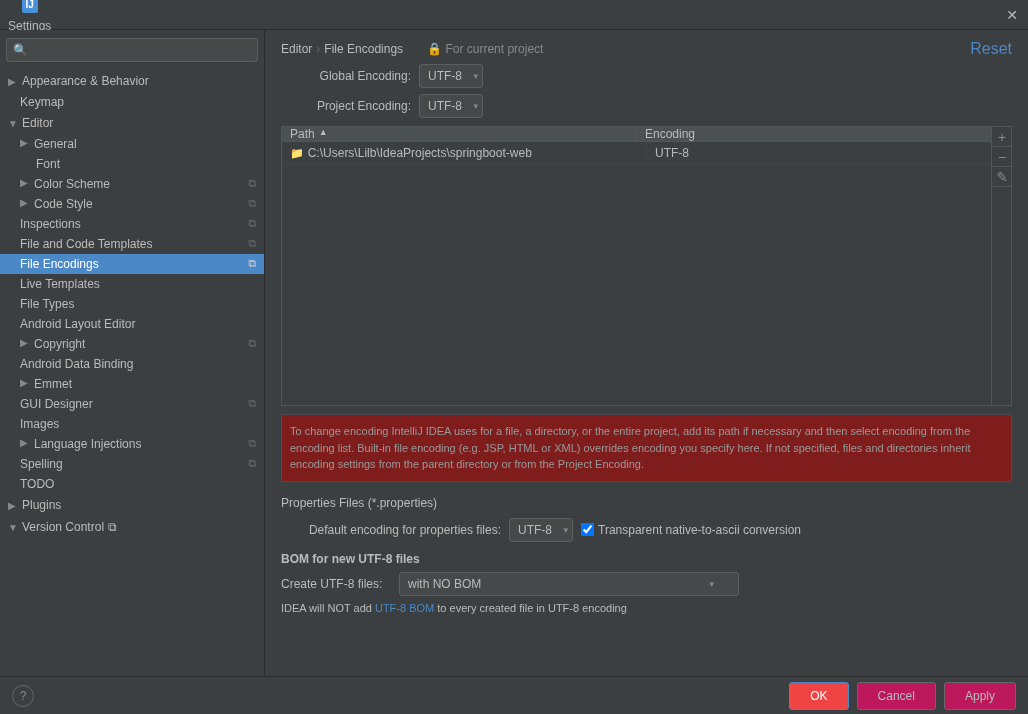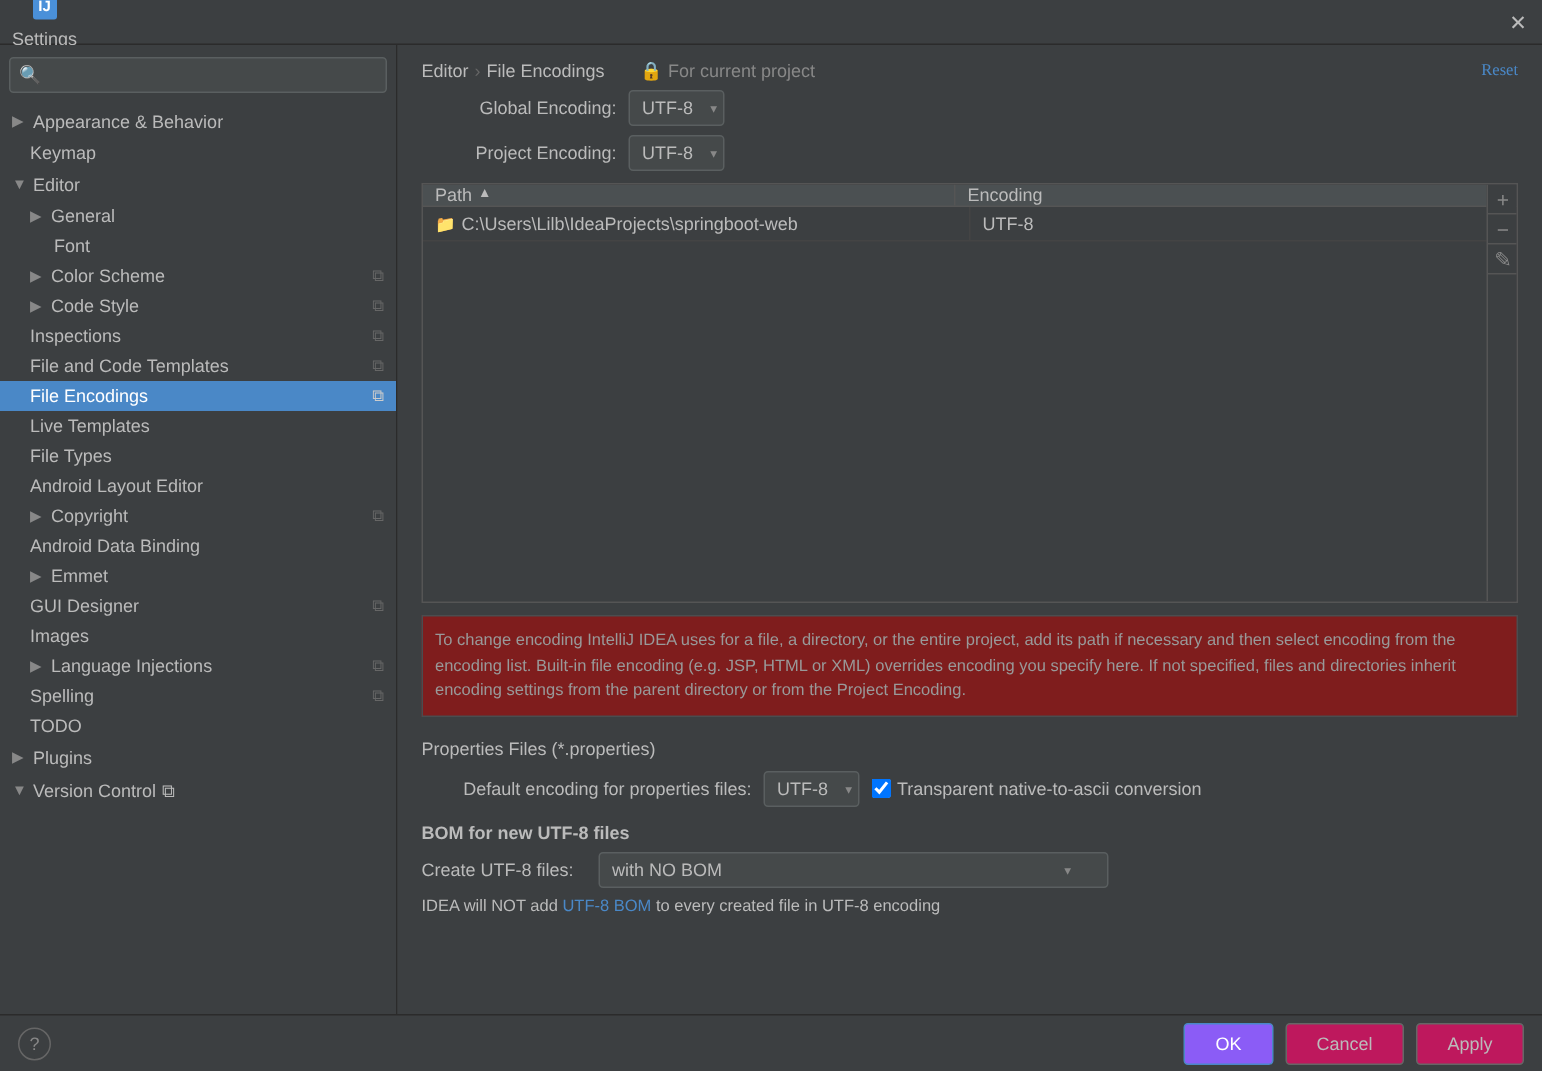--- a/index.html
+++ b/index.html
@@ -90,21 +90,20 @@
       outline: none;
       color: #bbbbbb;
       font-size: 12px;
       width: 100%;
     }
 
     .sidebar-item {
       padding: 3px 8px 3px 16px;
       cursor: pointer;
       display: flex;
-      align-items: center;
       gap: 4px;
       color: #bbbbbb;
       font-size: 12px;
       user-select: none;
       position: relative;
     }
     .sidebar-item.active {
       background: #4a88c7;
       color: #ffffff;
     }
@@ -162,25 +161,24 @@
     .breadcrumb .sep { color: #666; }
     .breadcrumb .current { color: #bbbbbb; }
     .project-link {
       color: #888;
       font-size: 12px;
       margin-left: 16px;
     }
     .reset-btn {
       color: #4a88c7;
       cursor: pointer;
-      font-size: 11px;
+      font-size: 16px;
       background: none;
       border: none;
       padding: 0;
-      font-family: Liberation Serif, serif;
     }
 
     
     .encoding-rows {
       padding: 0 16px 8px 16px;
       display: flex;
       flex-direction: column;
       gap: 6px;
     }
     .encoding-row {
@@ -384,21 +382,21 @@
       background: #be185d;
       border: 1px solid #666;
       border-radius: 3px;
       color: #bbbbbb;
       font-size: 12px;
       padding: 4px 20px;
       cursor: pointer;
       height: 28px;
     }
     .dialog-btn.primary {
-      background: #8b5cf6;
+      background: #ef4444;
       border-color: #4a88c7;
       color: white;
     }
 
     
     ::-webkit-scrollbar { width: 6px; }
     ::-webkit-scrollbar-track { background: #3c3f41; }
     ::-webkit-scrollbar-thumb { background: #555; border-radius: 3px; }
   </style>
 </head>

